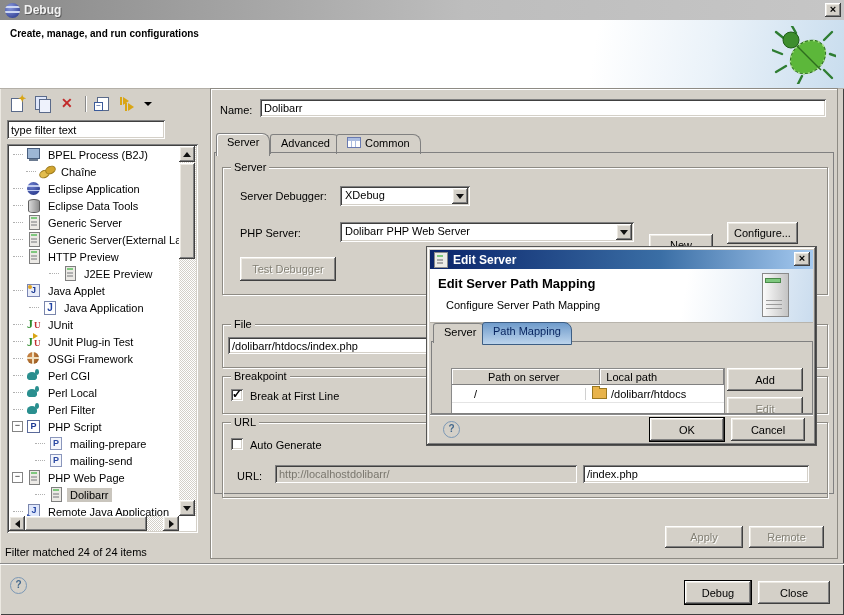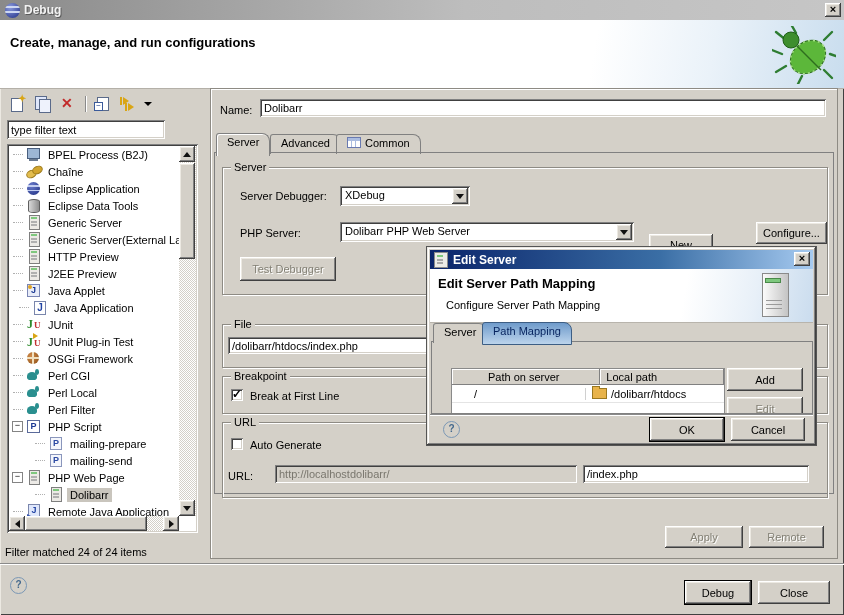--- a/index.html
+++ b/index.html
@@ -20,21 +20,21 @@
 
   
   #titlebar{left:0;top:0;width:844px;height:20px;background:linear-gradient(90deg,#8a8a8a,#bdbdbd 55%,#c6c6c6);display:flex;align-items:center;}
   #titlebar .t{color:#f2f2f2;font-weight:bold;font-size:12px;text-shadow:1px 1px 0 #5a5a5a;margin-left:4px;}
   .xbtn{width:16px;height:14px;line-height:13px;font-size:11px;font-weight:bold;text-align:center;color:#000;}
   .eclipse-ball{width:15px;height:15px;margin-left:5px;border-radius:50%;
      background:linear-gradient(180deg,transparent 3px,#cdd7f2 3px 5px,transparent 5px 8px,#cdd7f2 8px 10px,transparent 10px),
                 radial-gradient(circle at 35% 30%,#8a9ade,#1e2d85);}
   
   #banner{left:0;top:20px;width:844px;height:68px;background:linear-gradient(100deg,#fff 70%,#eaf2f9 84%,#c9ddee);border-bottom:1px solid #b4b0a8;}
-  #banner .t{position:absolute;left:10px;top:8px;font-size:13px;font-weight:bold;margin-top:7px;}
+  #banner .t{position:absolute;left:10px;top:8px;font-size:10px;font-weight:bold;}
 
   
   .tbar{left:7px;top:92px;height:24px;display:flex;align-items:center;gap:3px;}
   .tbtn{width:22px;height:20px;position:relative;display:inline-block;}
   .tsep{width:1px;height:16px;background:#8a8a8a;box-shadow:1px 0 0 #fff;margin:0 3px;}
   .pg{position:absolute;width:10px;height:12px;background:#fff;border:1px solid #5a6a8a;}
   .star{position:absolute;color:#d9a514;font-size:10px;font-weight:bold;}
   .redx{position:absolute;left:4px;top:1px;color:#c22a2a;font-size:14px;font-weight:bold;}
   .minibox{position:absolute;width:7px;height:7px;border:1px solid #3a5a9a;background:#fff;font-size:8px;line-height:6px;text-align:center;color:#1a3a8a;}
   .fil-arrow{position:absolute;width:0;height:0;border-left:6px solid #d9a514;border-top:4px solid transparent;border-bottom:4px solid transparent;}
@@ -187,21 +187,21 @@
 
   <div id="treeframe" class="abs">
     <div id="treebody">
         <div class="tree-row" style="padding-left: 2px;">
           <span class="slot">
             <span class="dots"></span>
           </span>
           <span class="ticon ti-process"></span>
           <span class="tlabel">BPEL Process (B2J)</span>
         </div>
-        <div class="tree-row" style="padding-left: 2px;">
+        <div class="tree-row" style="padding-left: 15px;">
           <span class="slot">
             <span class="dots"></span>
           </span>
           <span class="ticon ti-chain"></span>
           <span class="tlabel">Chaîne</span>
         </div>
         <div class="tree-row" style="padding-left: 2px;">
           <span class="slot">
             <span class="dots"></span>
           </span>
@@ -229,35 +229,35 @@
           <span class="ticon ti-server"></span>
           <span class="tlabel">Generic Server(External La</span>
         </div>
         <div class="tree-row" style="padding-left: 2px;">
           <span class="slot">
             <span class="dots"></span>
           </span>
           <span class="ticon ti-server"></span>
           <span class="tlabel">HTTP Preview</span>
         </div>
-        <div class="tree-row" style="padding-left: 2px;">
+        <div class="tree-row" style="padding-left: 2px; margin-left: 36px;">
           <span class="slot">
             <span class="dots"></span>
           </span>
           <span class="ticon ti-server"></span>
           <span class="tlabel">J2EE Preview</span>
         </div>
         <div class="tree-row" style="padding-left: 2px;">
           <span class="slot">
             <span class="dots"></span>
           </span>
           <span class="ticon ti-applet"></span>
           <span class="tlabel">Java Applet</span>
         </div>
-        <div class="tree-row" style="padding-left: 8px;">
+        <div class="tree-row" style="padding-left: 18px;">
           <span class="slot">
             <span class="dots"></span>
           </span>
           <span class="ticon ti-java"></span>
           <span class="tlabel">Java Application</span>
         </div>
         <div class="tree-row" style="padding-left: 2px;">
           <span class="slot">
             <span class="dots"></span>
           </span>
@@ -389,42 +389,42 @@
       </span>
   </div>
   <span class="abs lbl" style="left:240px;top:227px;z-index:2;">PHP Server:</span>
   <div class="combo" style="left:340px;top:222px;width:294px;height:20px;z-index:2;">
     <span class="val">Dolibarr PHP Web Server</span>
     <span class="cbtn">
         <span class="tri-dn"></span>
       </span>
   </div>
   <button class="btn abs" style="left:649px;top:222px;width:64px;height:22px;z-index:2;margin-top:12px;">New</button>
-  <button class="btn abs" style="left:727px;top:222px;width:71px;height:22px;z-index:2;margin-left:29px;">Configure...</button>
+  <button class="btn abs" style="left:727px;top:222px;width:71px;height:22px;z-index:2;">Configure...</button>
   <button class="btn abs disabled" style="left:240px;top:257px;width:96px;height:24px;z-index:2;">Test Debugger</button>
 
   <div class="grp" style="left:222px;top:324px;width:604px;height:42px;z-index:2;">
     <span class="lg">File</span>
   </div>
   <input class="abs" style="left: 228px; top: 337px; width: 376px; height: 13px; z-index: 2;" value="/dolibarr/htdocs/index.php">
 
   <div class="grp" style="left:222px;top:376px;width:604px;height:36px;z-index:2;">
     <span class="lg">Breakpoint</span>
   </div>
   <span class="cb abs checked" style="left:231px;top:389px;z-index:2;">
       <span class="mark">✓</span>
     </span>
   <span class="abs lbl" style="left:250px;top:390px;z-index:2;">Break at First Line</span>
 
   <div class="grp" style="left:222px;top:422px;width:604px;height:74px;z-index:2;">
     <span class="lg">URL</span>
   </div>
   <span class="cb abs" style="left:231px;top:438px;z-index:2;"></span>
   <span class="abs lbl" style="left:250px;top:439px;z-index:2;">Auto Generate</span>
-  <span class="abs lbl" style="left:228px;top:470px;z-index:2;text-align:right;">URL:</span>
+  <span class="abs lbl" style="left:237px;top:470px;z-index:2;text-align:right;">URL:</span>
   <input class="abs dis" style="left: 275px; top: 465px; width: 294px; height: 14px; z-index: 2;" value="http://localhostdolibarr/">
   <input class="abs" style="left: 583px; top: 465px; width: 218px; height: 14px; z-index: 2;" value="/index.php">
 
   <button class="btn abs disabled" style="left:665px;top:526px;width:78px;height:22px;">Apply</button>
   <button class="btn abs disabled" style="left:749px;top:526px;width:75px;height:22px;">Remote</button>
 
   <div class="abs etched" style="left:0;top:563px;width:844px;"></div>
   <span class="helpc abs" style="left:10px;top:577px;">?</span>
   <button class="btn abs focused" style="left:685px;top:581px;width:66px;height:23px;">Debug</button>
   <button class="btn abs" style="left:758px;top:581px;width:72px;height:23px;">Close</button>

